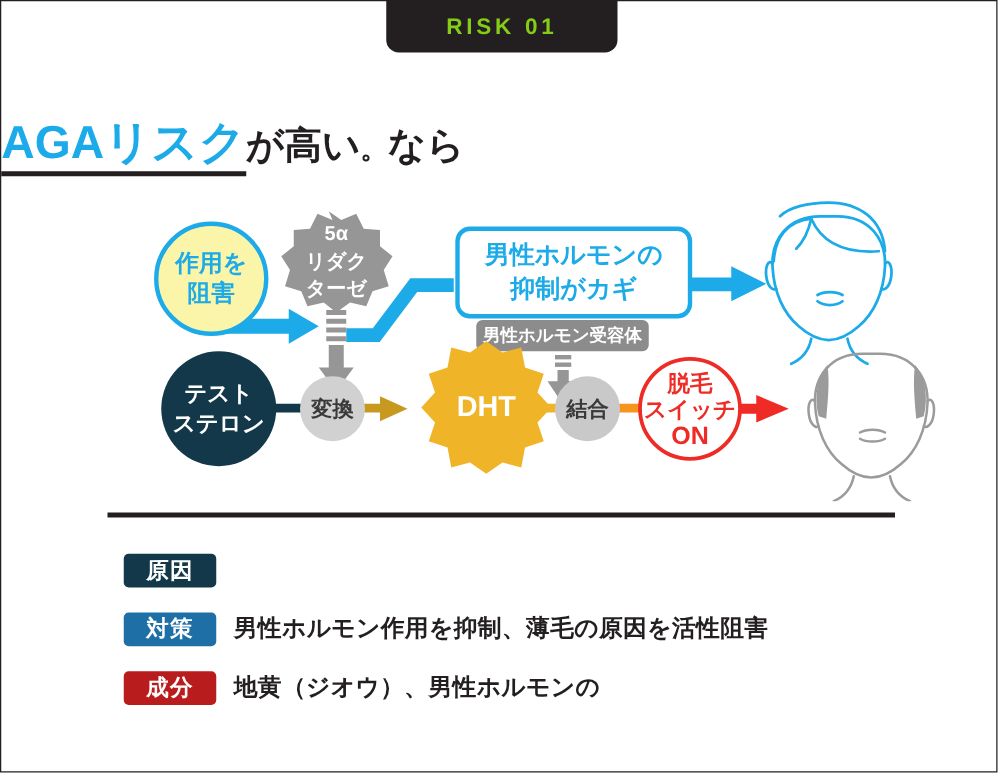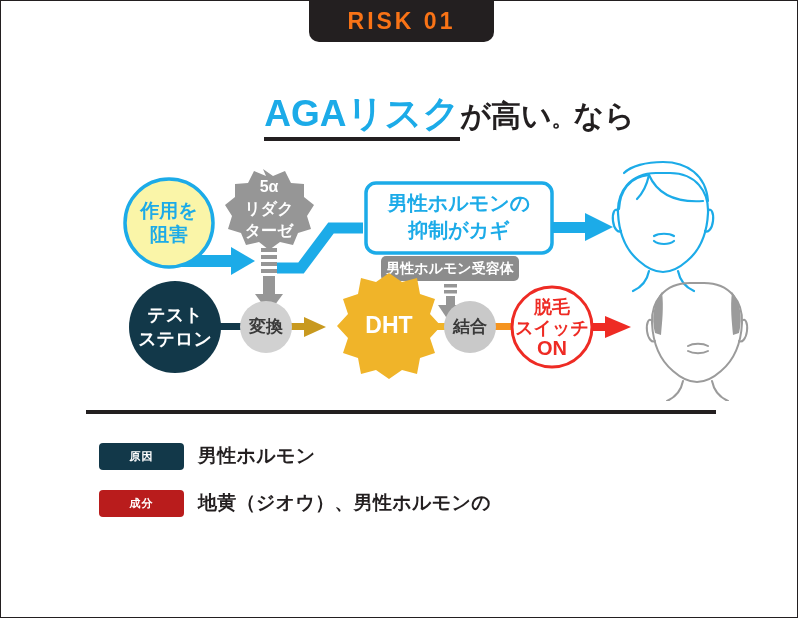--- a/index.html
+++ b/index.html
@@ -19,30 +19,30 @@
 
   
   #risk-badge {
     position:absolute; left:308px; top:-1px;
     width:185px; height:42px;
     background:#231f20;
     border-radius:0 0 10px 10px;
     display:flex; align-items:center; justify-content:center;
   }
   #risk-badge .label {
-    color:#f97316;
-    font-size:23px;
+    color:#84cc16;
+    font-size:18px;
     font-weight:bold;
     letter-spacing:3px;
   }
 
   
   #title {
     position:absolute; left:0; top:88px; width:634px;
-    text-align:right;
+    text-align:left;
     white-space:nowrap;
   }
   #title .accent {
     color:#1cabe8;
     font-size:37px;
     font-weight:bold;
     border-bottom:4px solid #231f20;
     padding-bottom:3px;
     letter-spacing:0px;
   }
@@ -71,22 +71,22 @@
 
   
   #facts {
     position:absolute; left:98px; top:435px; width:660px;
   }
   .fact-row {
     display:flex; align-items:center;
     height:40px; margin-bottom:7px;
   }
   .fact-badge {
-    width:85px; height:27px; border-radius:4px;
-    color:#fff; font-size:11px; font-weight:bold;
+    width:74px; height:27px; border-radius:4px;
+    color:#fff; font-size:18px; font-weight:bold;
     display:flex; align-items:center; justify-content:center;
     flex:0 0 auto;
     letter-spacing:1px;
   }
   .fact-text {
     margin-left:14px;
     font-size:19px; font-weight:bold; color:#231f20;
     letter-spacing:0.3px;
   }
 </style>
@@ -231,23 +231,26 @@
     </g>
 
   </svg>
 
   <div id="divider"></div>
 
   <div id="facts">
 
     <div class="fact-row">
       <div class="fact-badge" style="background:#123849">原因</div>
-      <div class="fact-text">男性ホルモン</div>
     </div>
 
+    <div class="fact-row">
+      <div class="fact-badge" style="background:#1d6fa5">対策</div>
+      <div class="fact-text">男性ホルモン作用を抑制、薄毛の原因を活性阻害</div>
+    </div>
 
     <div class="fact-row">
       <div class="fact-badge" style="background:#b91c1c">成分</div>
       <div class="fact-text">地黄（ジオウ）、男性ホルモンの</div>
     </div>
 
   </div>
 
 </div>
 

